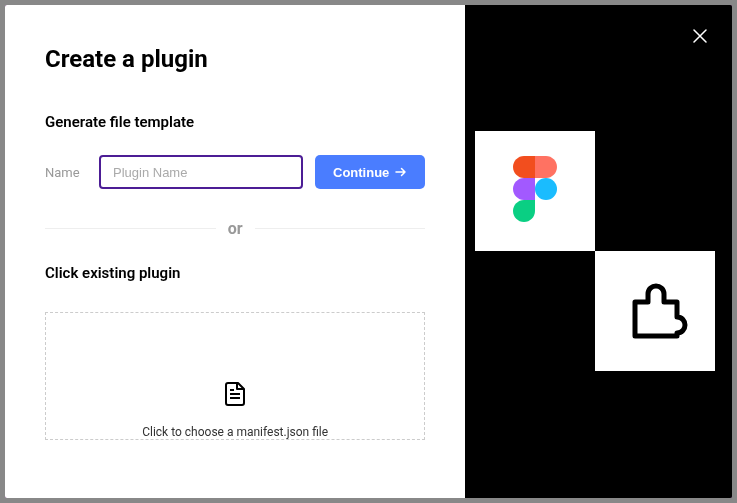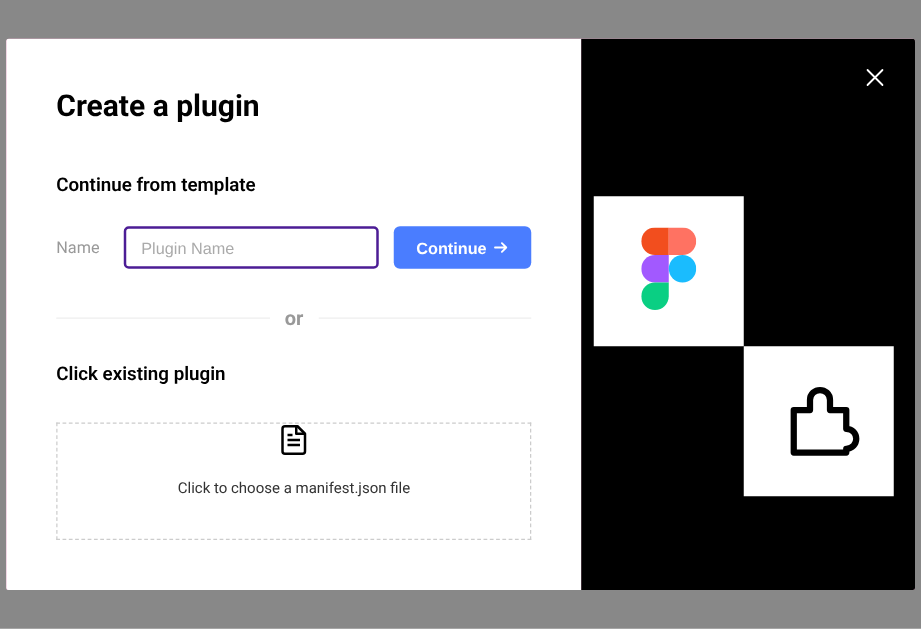--- a/index.html
+++ b/index.html
@@ -7,22 +7,22 @@
       font-family: -apple-system, BlinkMacSystemFont, "Segoe UI", Roboto, sans-serif;
       background: #888;
       width: 737px;
       height: 503px;
       display: flex;
       align-items: center;
       justify-content: center;
     }
     .modal {
       width: 727px;
-      height: 441px;
-      background: #f9a8d4;
+      height: 493px;
+      background: #701a75;
       display: flex;
       position: relative;
       border-radius: 2px;
       overflow: hidden;
     }
     .left-panel {
       flex: 1;
       background: #fff;
       padding: 40px 40px 40px 40px;
       display: flex;
@@ -96,21 +96,21 @@
       font-size: 16px;
       color: #999;
       font-weight: bold;
     }
     .dropzone {
       border: 1px dashed #ccc;
       height: 128px;
       display: flex;
       flex-direction: column;
       align-items: center;
-      justify-content: flex-start;
+      justify-content: flex-end;
       gap: 14px;
       cursor: pointer;
       margin-top: 6px;
     }
     .dropzone-text {
       font-size: 12px;
       color: #333;
     }
     .close-btn {
       position: absolute;
@@ -150,21 +150,21 @@
       justify-content: center;
     }
   </style>
 </head>
 <body>
 
 <div class="modal">
   <div class="left-panel">
     <h1 class="title">Create a plugin</h1>
 
-    <h2 class="section-title">Continue from template</h2>
+    <h2 class="section-title">Generate file template</h2>
 
     <div class="form-row">
       <span class="label">Name</span>
       <input class="input" type="text" placeholder="Plugin Name" style="">
       <button class="continue-btn">
         <span>Continue</span>
         <span>
           <svg width="12" height="10" viewBox="0 0 12 10" fill="none">
             <path d="M1 5H10M10 5L6.5 1.5M10 5L6.5 8.5" stroke="white" stroke-width="1.5" stroke-linecap="round" stroke-linejoin="round"></path>
           </svg>

